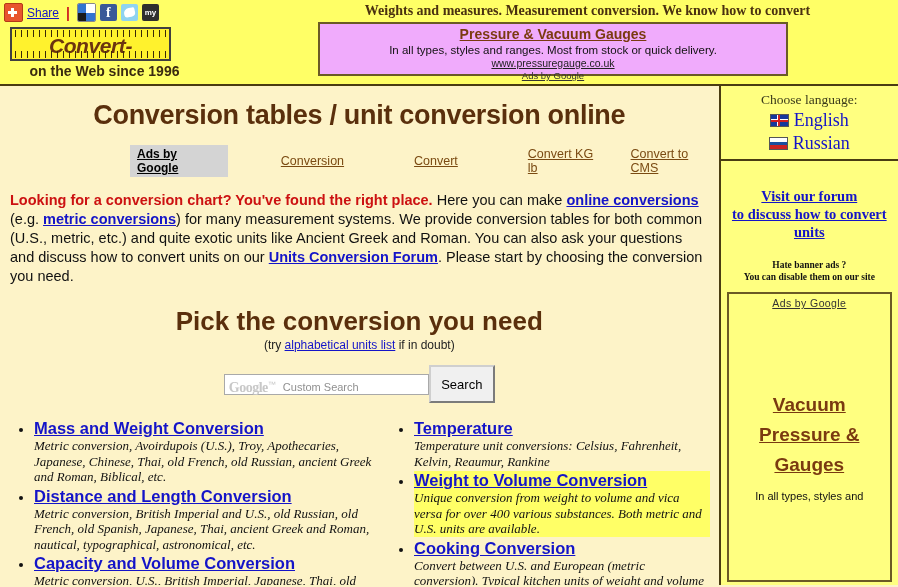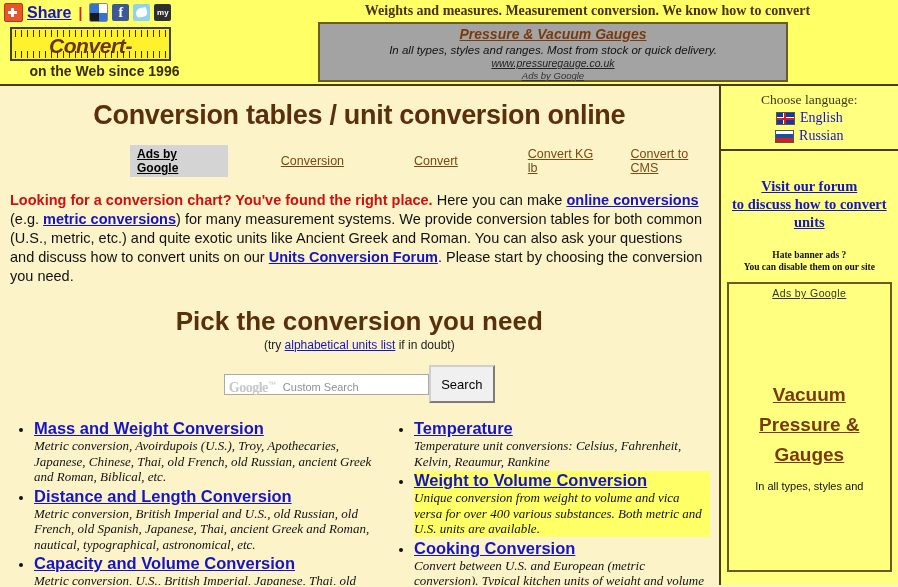--- a/index.html
+++ b/index.html
@@ -54,22 +54,22 @@
     background: #ffffff;
   }
   .addthis-plus::before {
     left: 3px; top: 7px; width: 9px; height: 3px;
   }
   .addthis-plus::after {
     left: 6px; top: 4px; width: 3px; height: 9px;
   }
   .share-label {
     color: #1414c8;
-    font-size: 16px;
-    font-weight: bold;
+    font-size: 12px;
+    font-weight: normal;
     text-decoration: underline;
     cursor: pointer;
   }
   .share-divider {
     color: #d02020;
     font-weight: bold;
     font-size: 14px;
     margin: 0 3px;
   }
   .sbtn {
@@ -164,27 +164,26 @@
     font-family: "Liberation Serif", serif;
     font-weight: bold;
     font-size: 14px;
     color: #4a3110;
   }
   .header-ad {
     position: absolute;
     left: 318px;
     top: 22px;
     width: 470px;
-    height: 60px;
+    height: 54px;
     border: 2px solid #6b5a25;
-    background: #a3a3a3;
+    background: #f0abfc;
     box-sizing: border-box;
     text-align: center;
     padding-top: 2px;
-    font-style: italic;
   }
   .header-ad-title {
     font-size: 14px;
     font-weight: bold;
     color: #7a3a10;
     text-decoration: underline;
     cursor: pointer;
     line-height: 17px;
   }
   .header-ad-desc {
@@ -413,21 +412,21 @@
     background: #ffffff;
   }
   .flag-uk .cross-h { position:absolute; left:-4px; top:5px; width:26px; height:2px; background:#d02020; z-index:2;}
   .flag-uk .cross-v { position:absolute; left:7px; top:-2px; width:2px; height:16px; background:#d02020; z-index:2;}
   .flag-ru { background: #ffffff; }
   .flag-ru .b1 { position:absolute; left:0; top:0; width:100%; height:33.3%; background:#ffffff; }
   .flag-ru .b2 { position:absolute; left:0; top:33.3%; width:100%; height:33.4%; background:#1a4fa0; }
   .flag-ru .b3 { position:absolute; left:0; bottom:0; width:100%; height:33.3%; background:#cc2222; }
   .lang-name {
     font-family: "Liberation Serif", serif;
-    font-size: 14px;
+    font-size: 18px;
     color: #1414c8;
     cursor: pointer;
   }
 
   .side-forum {
     text-align: center;
     margin-top: 26px;
     padding: 0 4px;
   }
   .side-forum a {

